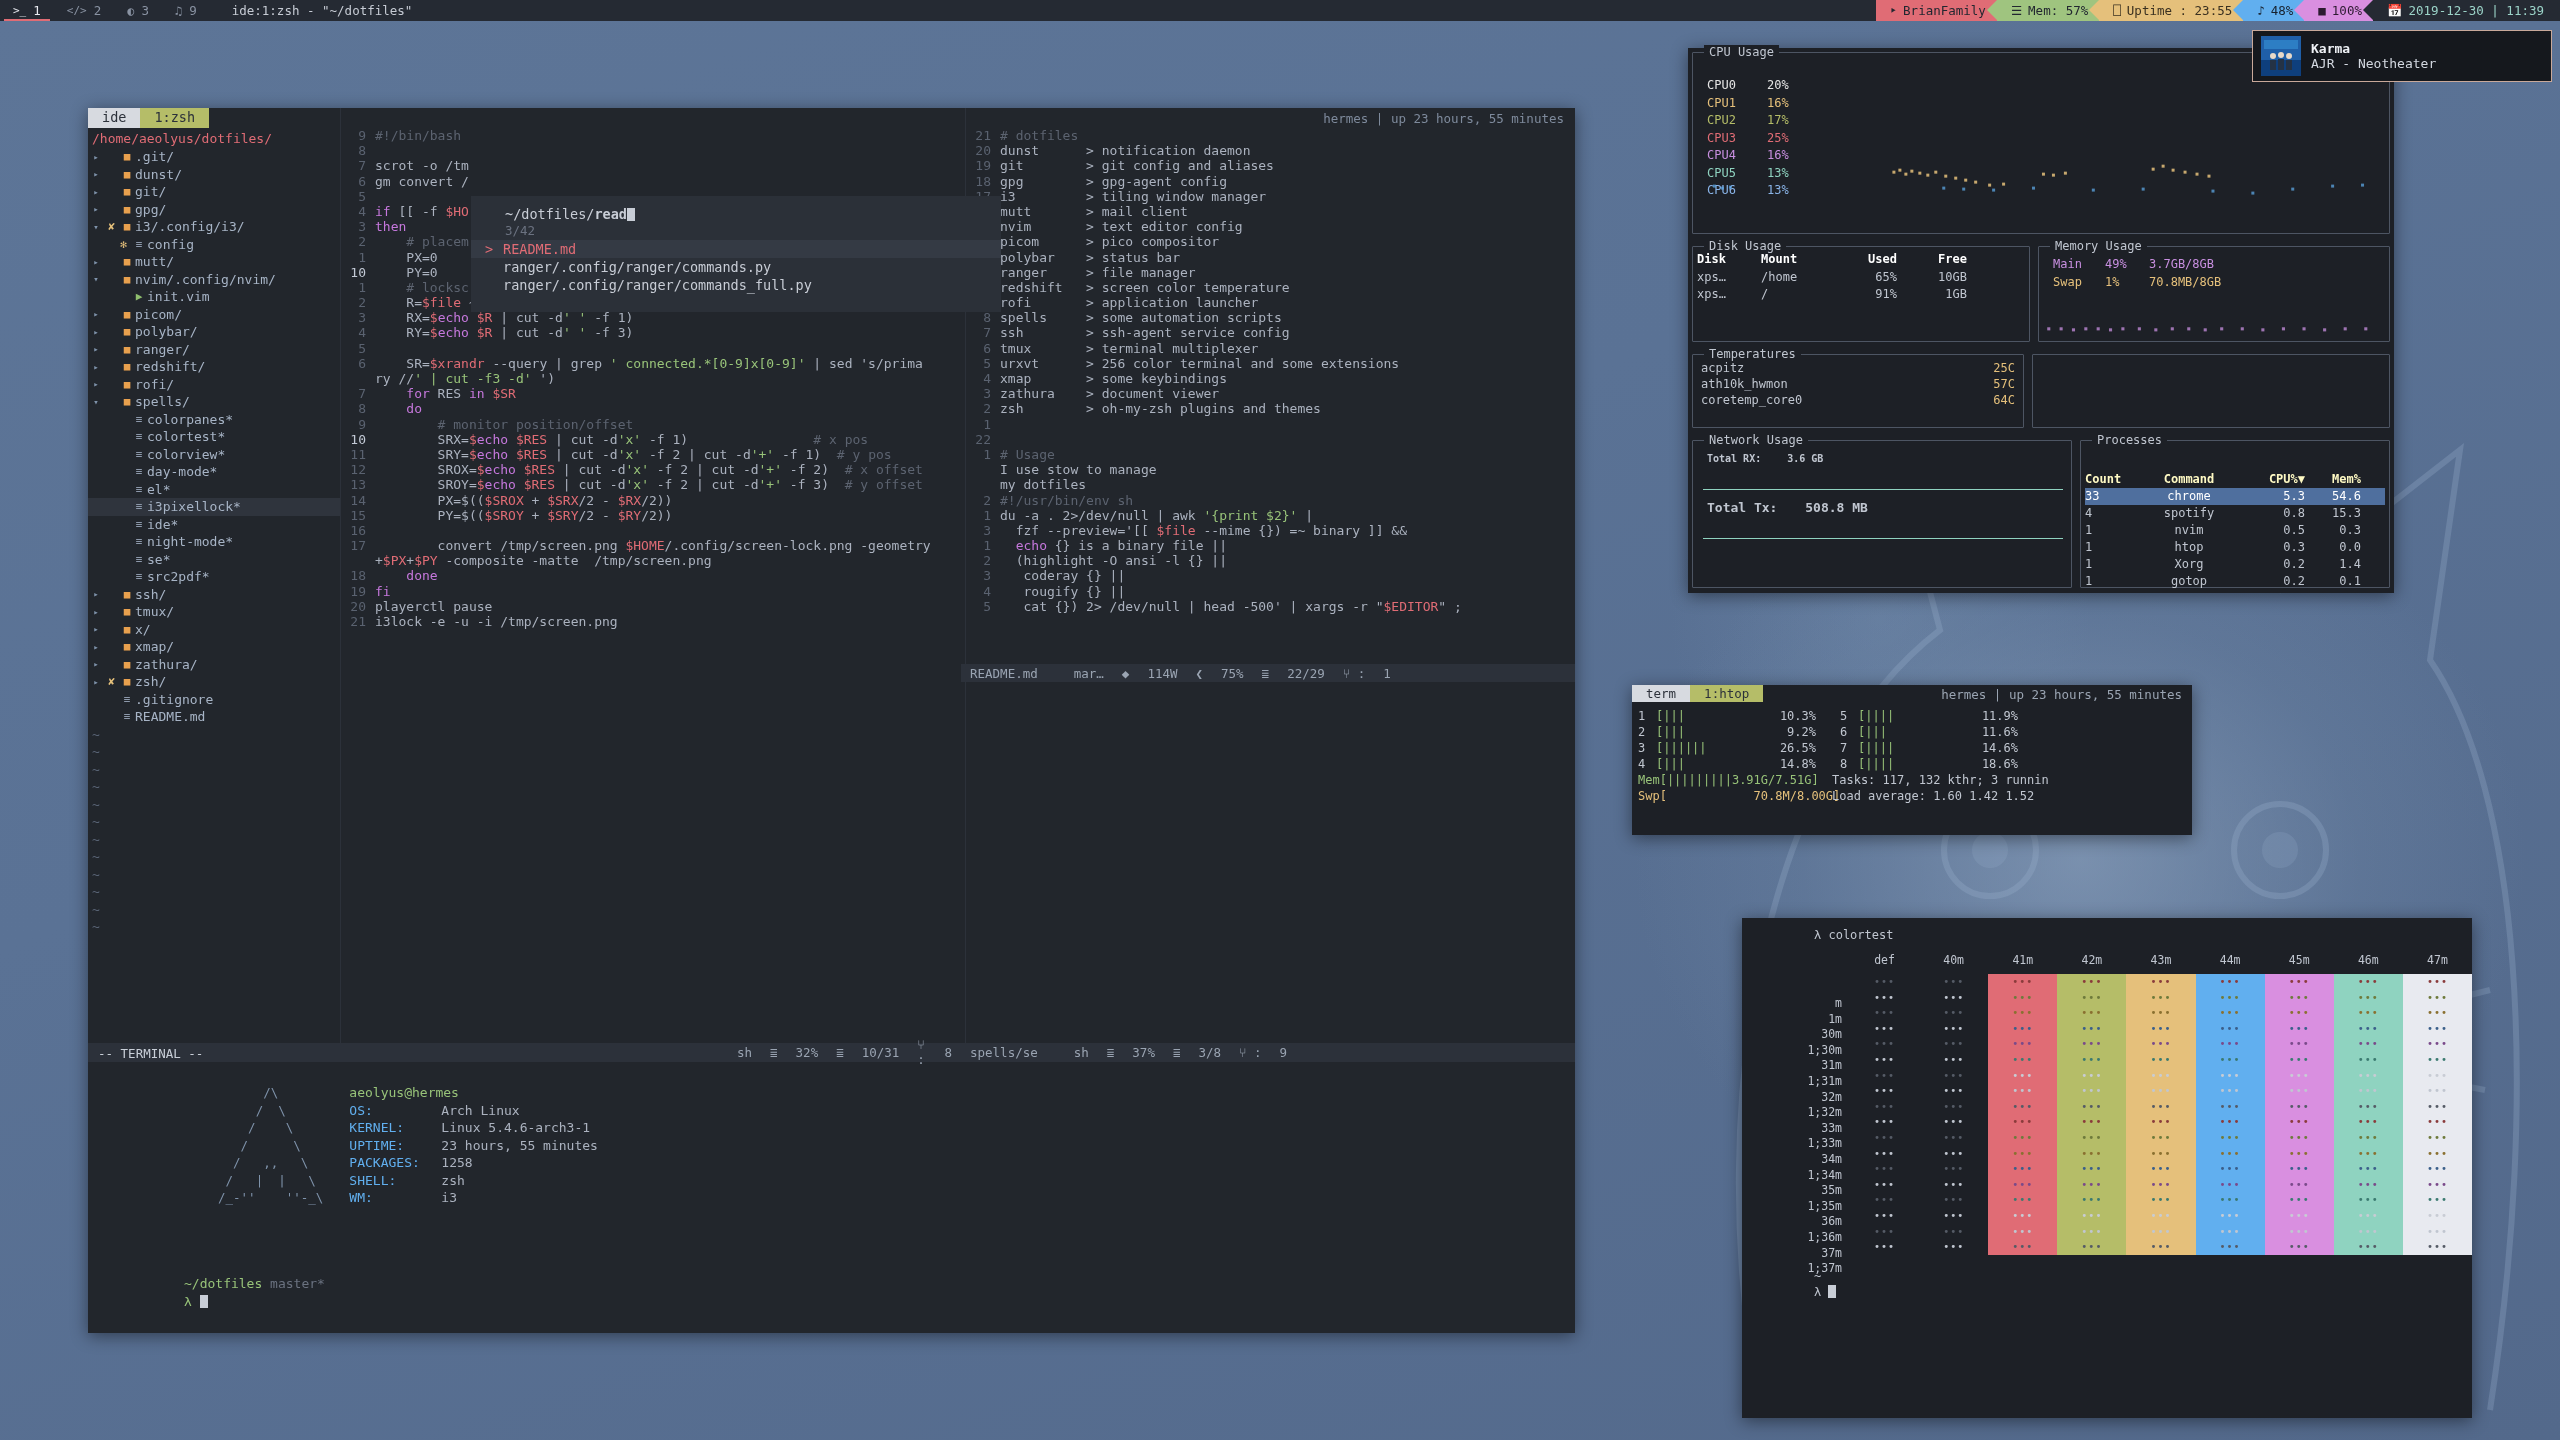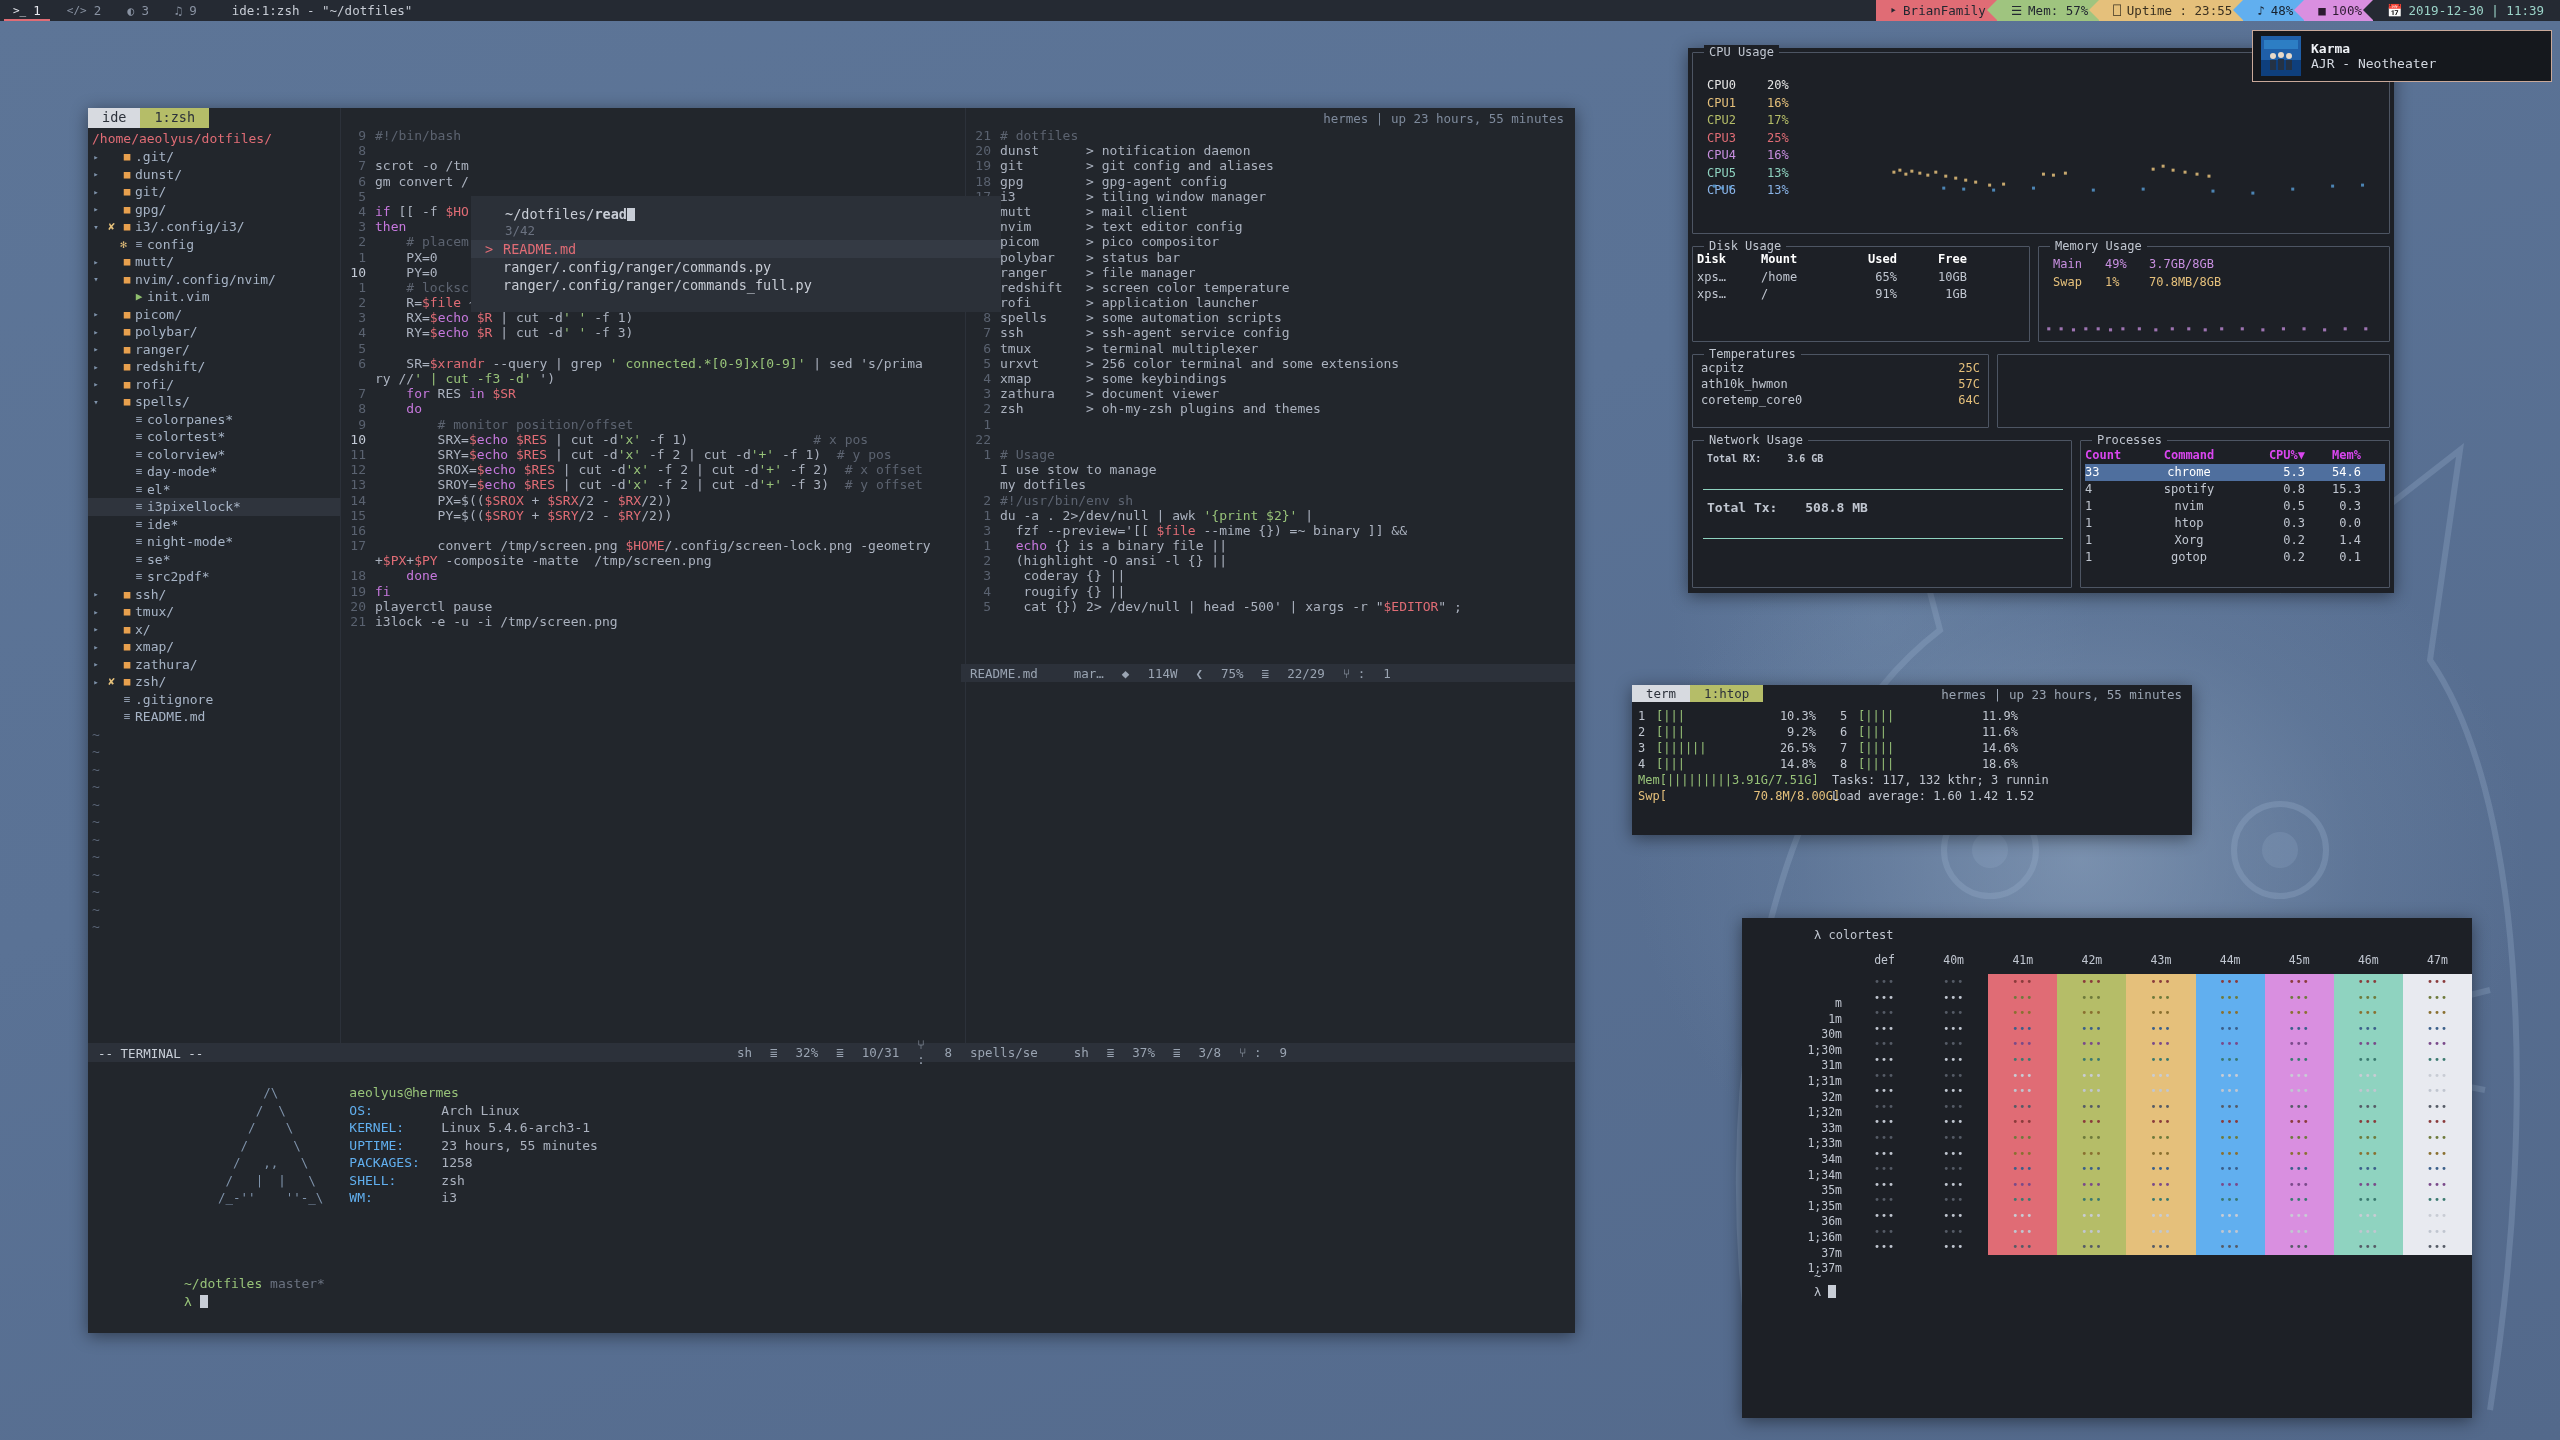--- a/index.html
+++ b/index.html
@@ -109,21 +109,21 @@
   #gotop{left:1688px;top:48px;width:706px;height:545px;background:#1d2026;padding:4px;font-size:12px;color:#c0c6d0;}
   .gbox{position:relative;border:1px solid #4d5563;border-radius:1px;}
   .gbox > .lbl{position:absolute;top:-8px;left:11px;background:#1d2026;padding:0 5px;color:#c0c6d0;font-size:12px;}
   .cpuline{display:flex;gap:14px;padding-left:14px;font-size:12px;line-height:17.5px;}
   .cpuline .nm{width:46px;}
   .dtbl{font-size:12px;line-height:17.5px;}
   .dtbl .hd{color:#fff;font-weight:bold;display:flex;}
   .dtbl .r{display:flex;color:#c0c6d0;}
   .sparkfull{position:absolute;inset:0;}
   .ptbl{font-size:12px;line-height:17px;}
-  .ptbl .hd{color:#d946ef;font-weight:bold;display:flex;}
+  .ptbl .hd{color:#fef9c3;font-weight:bold;display:flex;margin-top:24px;}
   .ptbl .r{display:flex;}
   .ptbl .r.sel{background:#4f6f9e;color:#fff;}
   
   #htop{left:1632px;top:685px;width:560px;height:150px;background:#1d2026;font-size:12px;color:#c0c6d0;}
   #htop .hdr{display:flex;font-size:12.5px;}
   #htop .tabw{display:flex;}
   #htop .right{margin-left:auto;color:#9aa4b2;padding-right:10px;padding-top:2px;}
   .hrow{display:flex;line-height:16px;font-size:12px;white-space:pre;}
   .bar{color:#98c379;}
   
@@ -786,21 +786,21 @@
           <rect x="256" y="78" width="3" height="3"></rect>
             <rect x="276" y="79" width="3" height="3"></rect>
           <rect x="296" y="78" width="3" height="3"></rect>
             <rect x="316" y="78" width="3" height="3"></rect>
         </g>
       </svg>
     </div>
   </div>
 
   <div style="display:flex;gap:8px;margin-top:12px;">
-    <div class="gbox" style="width:297px;height:74px;">
+    <div class="gbox" style="width:332px;height:74px;">
       <div class="lbl">Temperatures</div>
       <div style="padding:5px 8px 0 8px" id="temp-rows">
           <div style="display: flex; line-height: 16px;">
             <span style="flex: 1 1 0%;">acpitz</span>
             <span style="color: rgb(229, 192, 123);">25C</span>
           </div>
           <div style="display: flex; line-height: 16px;">
             <span style="flex: 1 1 0%;">ath10k_hwmon</span>
             <span style="color: rgb(229, 192, 123);">57C</span>
           </div>

